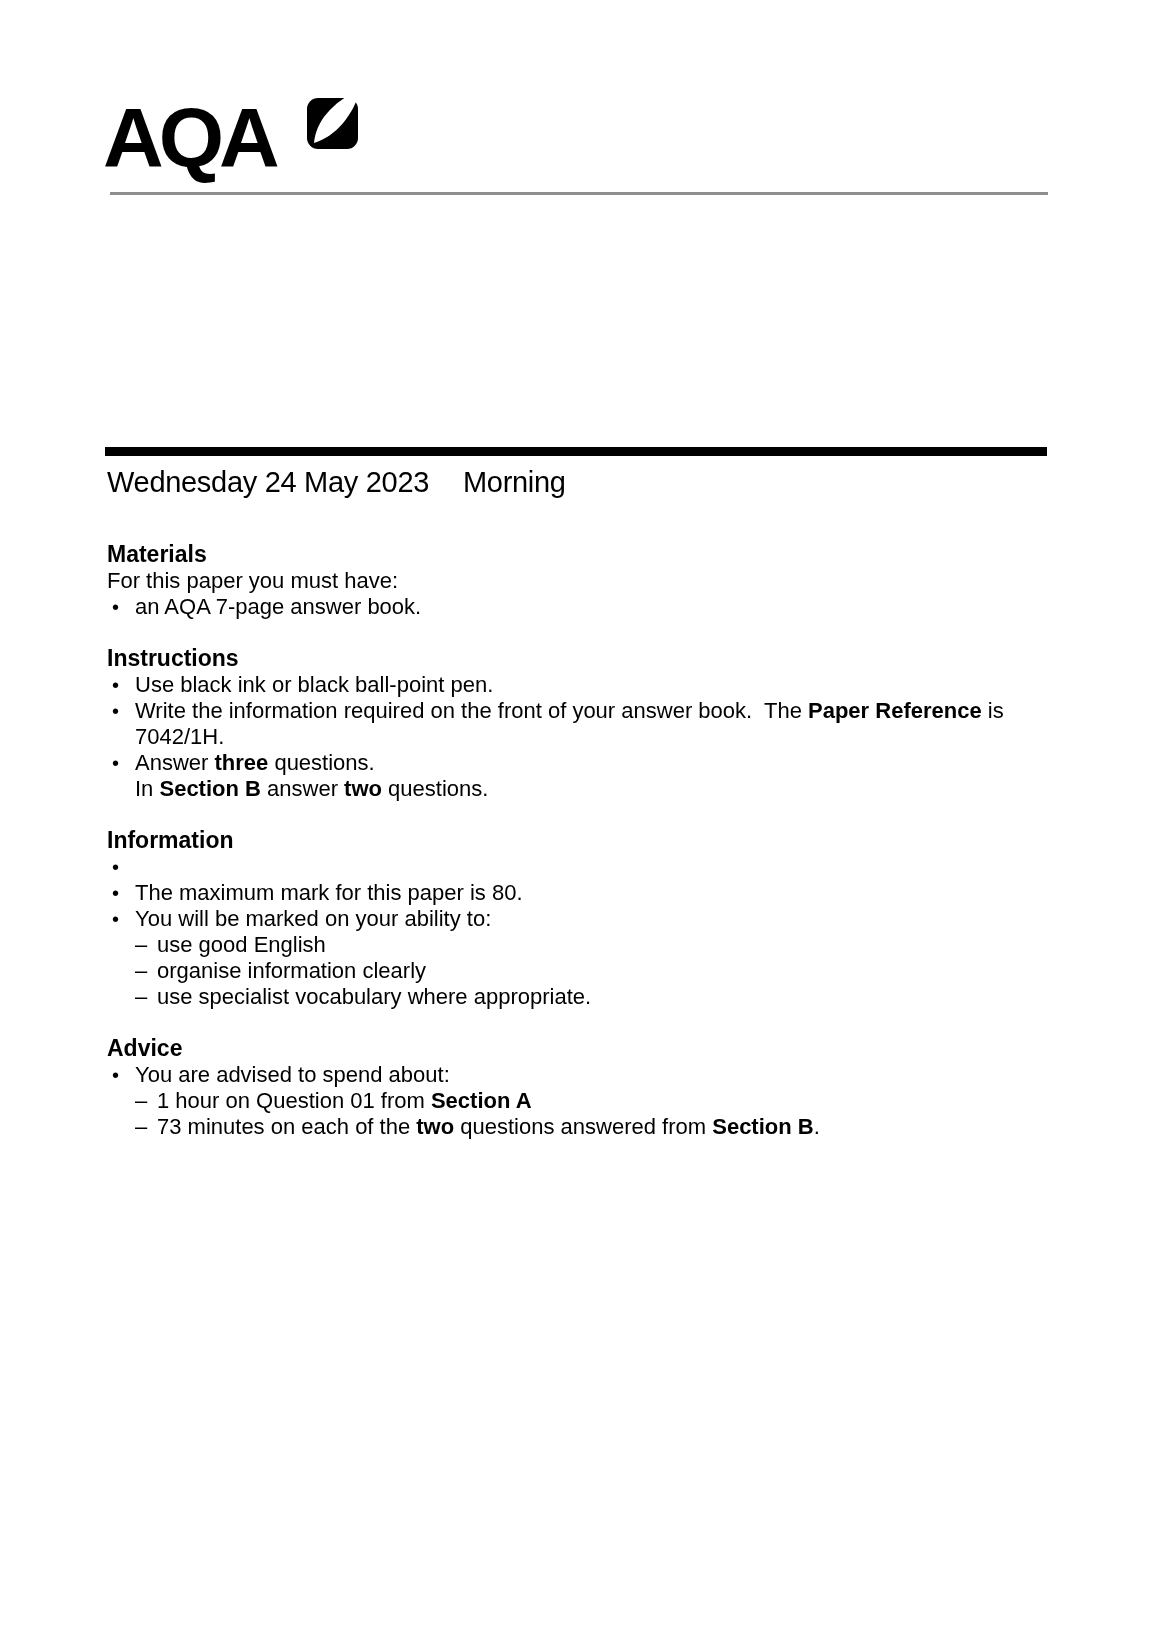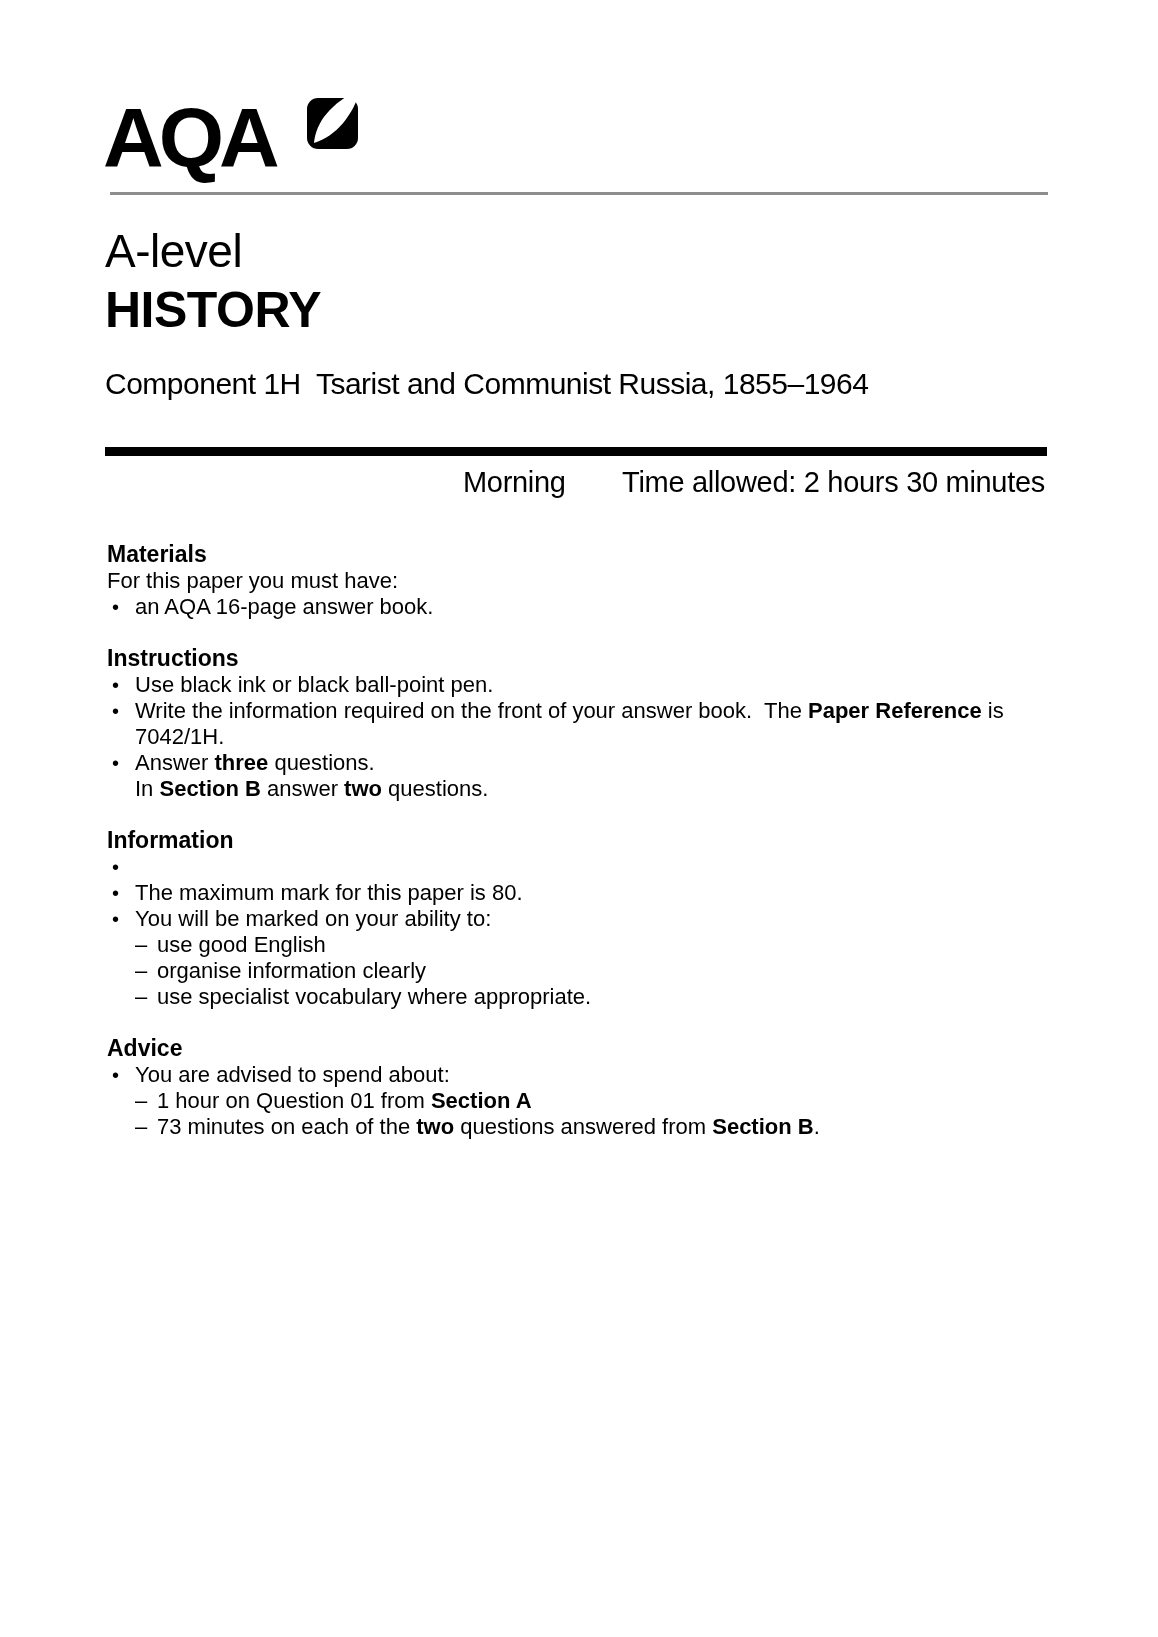--- a/index.html
+++ b/index.html
@@ -54,42 +54,37 @@
 
   <div class="logo">
     <div class="logo-text">AQA</div>
     <svg class="leaf" width="58" height="66" viewBox="0 0 58 66">
       <rect x="1" y="12" width="51" height="51" rx="11" fill="#000"></rect>
       <path d="M 8 57 C 10 36 24 18 55 2 C 47 30 30 50 8 57 Z" fill="#fff"></path>
     </svg>
   </div>
   <div class="rule-top"></div>
 
-  <div class="title-block">
-    <div class="qualification">A-level</div>
-    <div class="subject">HISTORY</div>
-    <div class="component">Component 1H  Tsarist and Communist Russia, 1855–1964</div>
-  </div>
 
   <div class="bar-black"></div>
 
   <div class="date-row">
+    <span class="date">Wednesday 24 May 2023</span>
     <span class="session">Morning</span>
-    <span class="time">Time allowed: 2 hours 30 minutes</span>
   </div>
 
   <div class="sections">
       <div class="section">
         <div class="sec-heading">Materials</div>
         <div class="line plain">
           <span class="txt"><span>For this paper you must have:</span></span>
         </div>
         <div class="line bullet">
           <span class="marker">•</span>
-          <span class="txt"><span>an AQA 16-page answer book.</span></span>
+          <span class="txt"><span>an AQA 7-page answer book.</span></span>
         </div>
       </div>
       <div class="section">
         <div class="sec-heading">Instructions</div>
         <div class="line bullet">
           <span class="marker">•</span>
           <span class="txt"><span>Use black ink or black ball-point pen.</span></span>
         </div>
         <div class="line bullet">
           <span class="marker">•</span>

